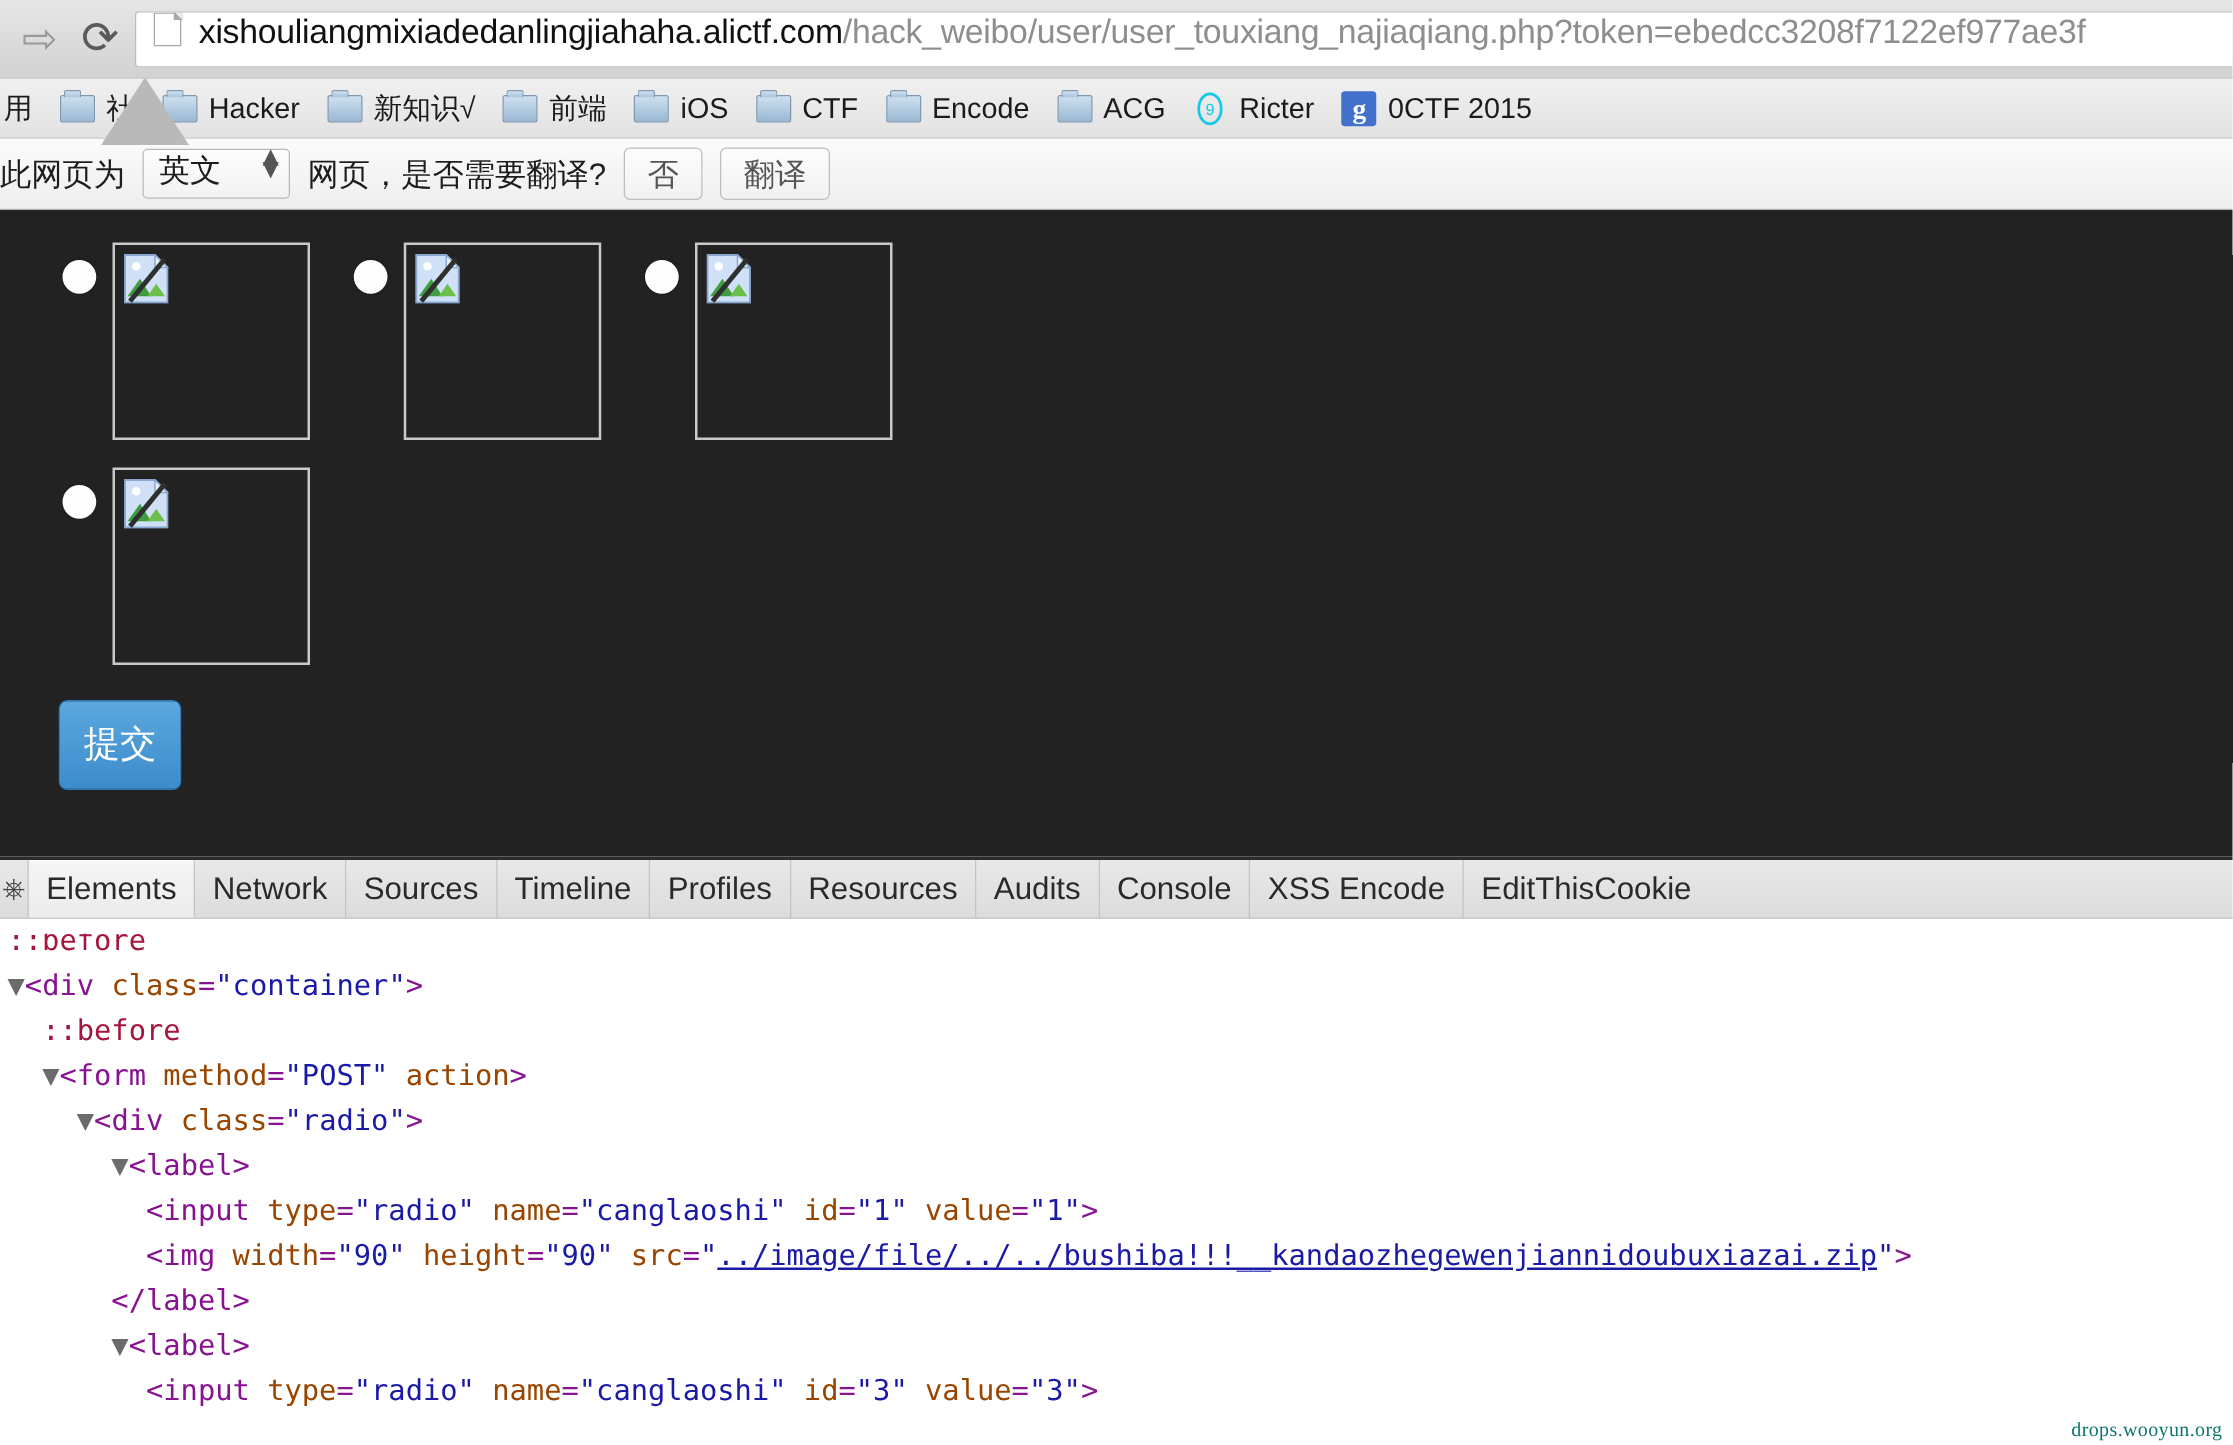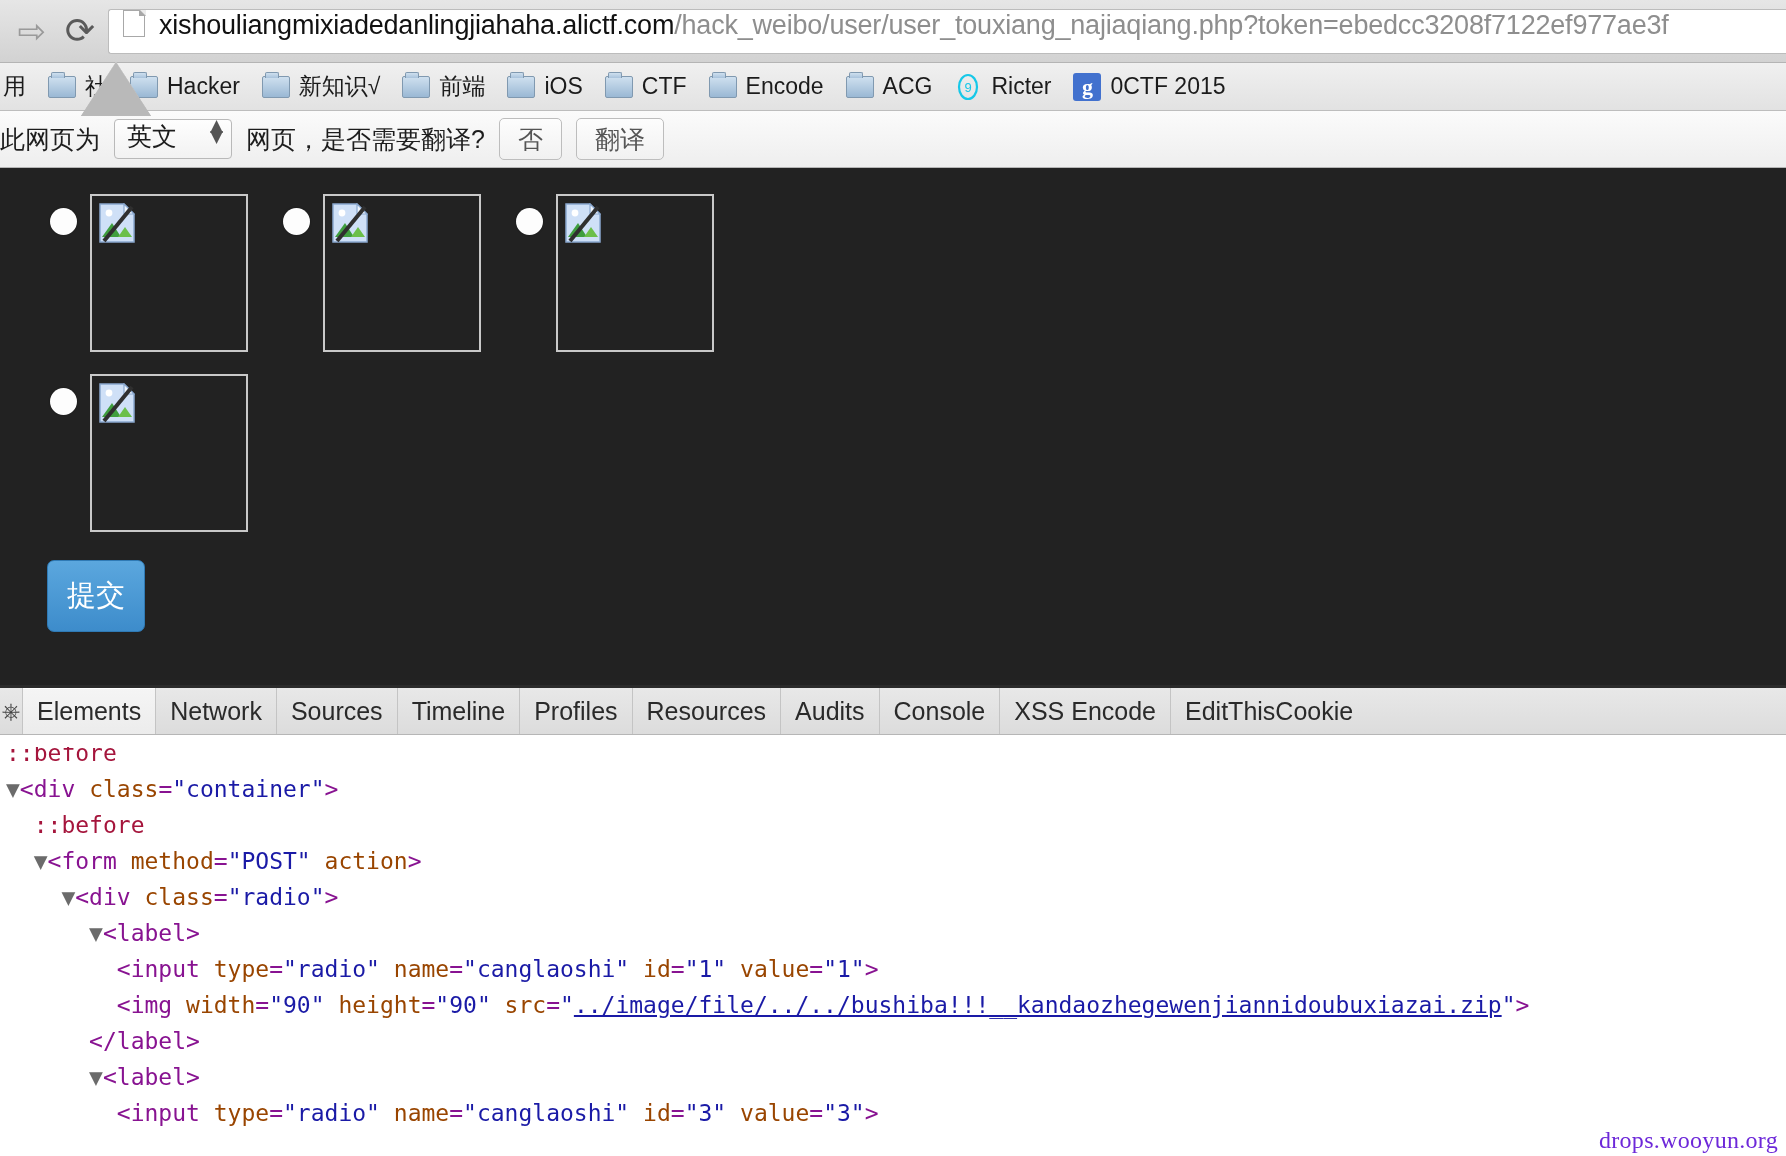--- a/index.html
+++ b/index.html
@@ -221,21 +221,21 @@
   .punct { color: #881391; }
   .txt { color: #222; }
   .dom-clip-top {
     position: absolute; left: 0; top: 0; width: 100%; height: 12px;
     background: #fff; z-index: 2;
   }
 
   .watermark {
     position: absolute; right: 8px; bottom: 2px;
     font-family: "Liberation Serif", serif;
-    font-size: 24px; color: #6d28d9; letter-spacing: 0.3px;
+    font-size: 16px; color: #0f766e; letter-spacing: 0.3px;
     z-index: 40;
   }
 </style>
 </head>
 <body>
 
 <div class="browser-chrome">
   <div class="nav-forward">⇨</div>
   <div class="nav-reload">⟳</div>
   <div class="omnibox">

